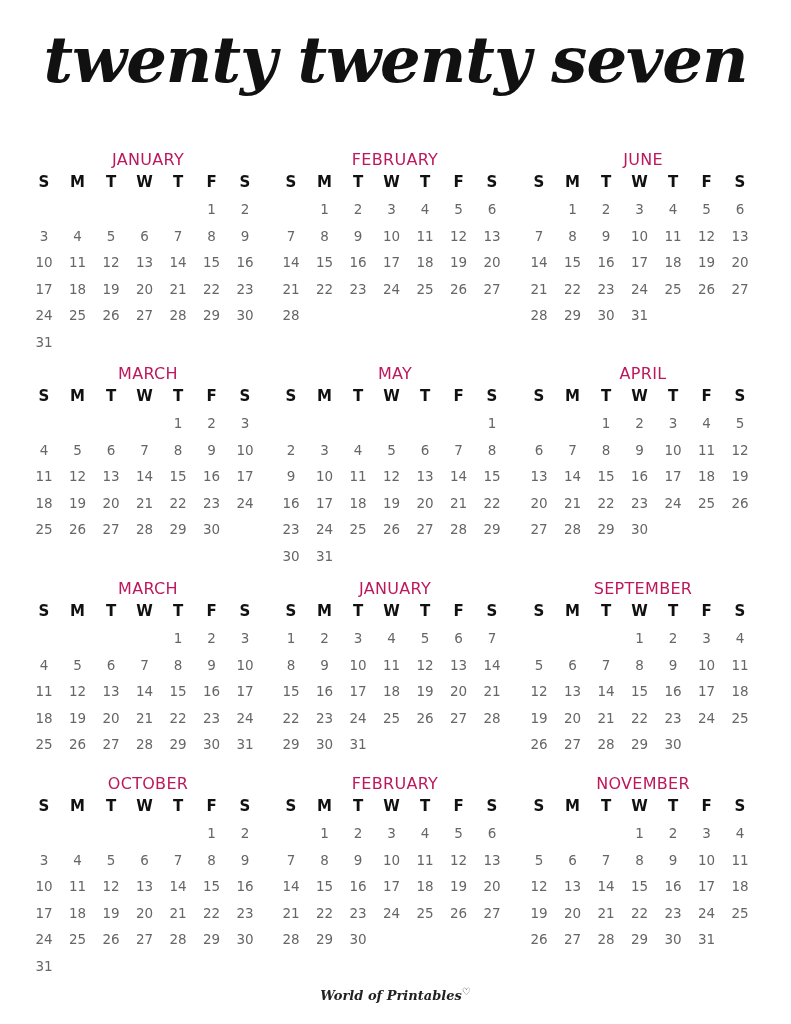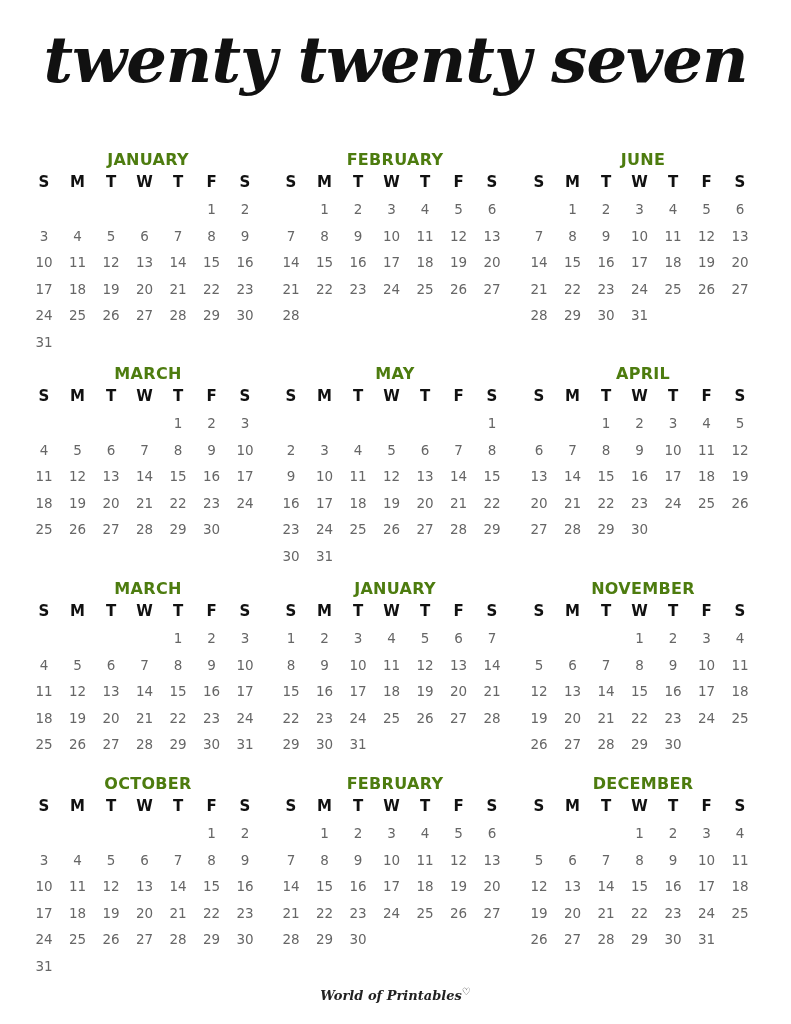--- a/index.html
+++ b/index.html
@@ -1,19 +1,19 @@
 <!DOCTYPE html>
 <html><head>
 <meta charset="utf-8">
 <style>
   html,body{margin:0;padding:0;background:#fff;}
   body{width:791px;height:1024px;position:relative;overflow:hidden;font-family:"DejaVu Sans",sans-serif;}
   .title{position:absolute;left:0;top:22px;width:791px;text-align:center;font-family:"DejaVu Serif",serif;font-style:italic;font-weight:bold;font-size:64px;color:#111;letter-spacing:-1px;}
   .month{position:absolute;width:240px;}
-  .month-name{position:absolute;top:0;left:0;width:236px;text-align:center;font-weight:bold;font-size:16px;color:#4d7c0f;letter-spacing:0.3px;}
+  .month-name{position:absolute;top:0;left:0;width:236px;text-align:center;font-weight:normal;font-size:16px;color:#be185d;letter-spacing:0.3px;}
   .dow{position:absolute;top:23px;font-weight:bold;font-size:15px;color:#111;width:28px;text-align:center;}
   .day{position:absolute;font-size:13.5px;color:#666;width:28px;text-align:center;}
   .footer{position:absolute;left:0;width:791px;top:986px;text-align:center;font-family:"DejaVu Serif",serif;font-style:italic;font-weight:bold;font-size:13px;color:#222;}
   .heart{font-size:10px;font-style:normal;vertical-align:super;}
 </style>
 </head>
 <body>
 
 <div class="title">twenty twenty seven</div>
 <div id="cal">
@@ -334,21 +334,21 @@
       <div class="day" style="left: 67px; top: 130.5px;">24</div>
       <div class="day" style="left: 100.5px; top: 130.5px;">25</div>
       <div class="day" style="left: 134px; top: 130.5px;">26</div>
       <div class="day" style="left: 167.5px; top: 130.5px;">27</div>
       <div class="day" style="left: 201px; top: 130.5px;">28</div>
       <div class="day" style="left: 0px; top: 157px;">29</div>
       <div class="day" style="left: 33.5px; top: 157px;">30</div>
       <div class="day" style="left: 67px; top: 157px;">31</div>
     </div>
     <div class="month" style="left: 525px; top: 579px;">
-      <div class="month-name">NOVEMBER</div>
+      <div class="month-name">SEPTEMBER</div>
       <div class="dow" style="left: 0px;">S</div>
       <div class="dow" style="left: 33.5px;">M</div>
       <div class="dow" style="left: 67px;">T</div>
       <div class="dow" style="left: 100.5px;">W</div>
       <div class="dow" style="left: 134px;">T</div>
       <div class="dow" style="left: 167.5px;">F</div>
       <div class="dow" style="left: 201px;">S</div>
       <div class="day" style="left: 100.5px; top: 51px;">1</div>
       <div class="day" style="left: 134px; top: 51px;">2</div>
       <div class="day" style="left: 167.5px; top: 51px;">3</div>
@@ -455,21 +455,21 @@
       <div class="day" style="left: 67px; top: 130.5px;">23</div>
       <div class="day" style="left: 100.5px; top: 130.5px;">24</div>
       <div class="day" style="left: 134px; top: 130.5px;">25</div>
       <div class="day" style="left: 167.5px; top: 130.5px;">26</div>
       <div class="day" style="left: 201px; top: 130.5px;">27</div>
       <div class="day" style="left: 0px; top: 157px;">28</div>
       <div class="day" style="left: 33.5px; top: 157px;">29</div>
       <div class="day" style="left: 67px; top: 157px;">30</div>
     </div>
     <div class="month" style="left: 525px; top: 774px;">
-      <div class="month-name">DECEMBER</div>
+      <div class="month-name">NOVEMBER</div>
       <div class="dow" style="left: 0px;">S</div>
       <div class="dow" style="left: 33.5px;">M</div>
       <div class="dow" style="left: 67px;">T</div>
       <div class="dow" style="left: 100.5px;">W</div>
       <div class="dow" style="left: 134px;">T</div>
       <div class="dow" style="left: 167.5px;">F</div>
       <div class="dow" style="left: 201px;">S</div>
       <div class="day" style="left: 100.5px; top: 51px;">1</div>
       <div class="day" style="left: 134px; top: 51px;">2</div>
       <div class="day" style="left: 167.5px; top: 51px;">3</div>

